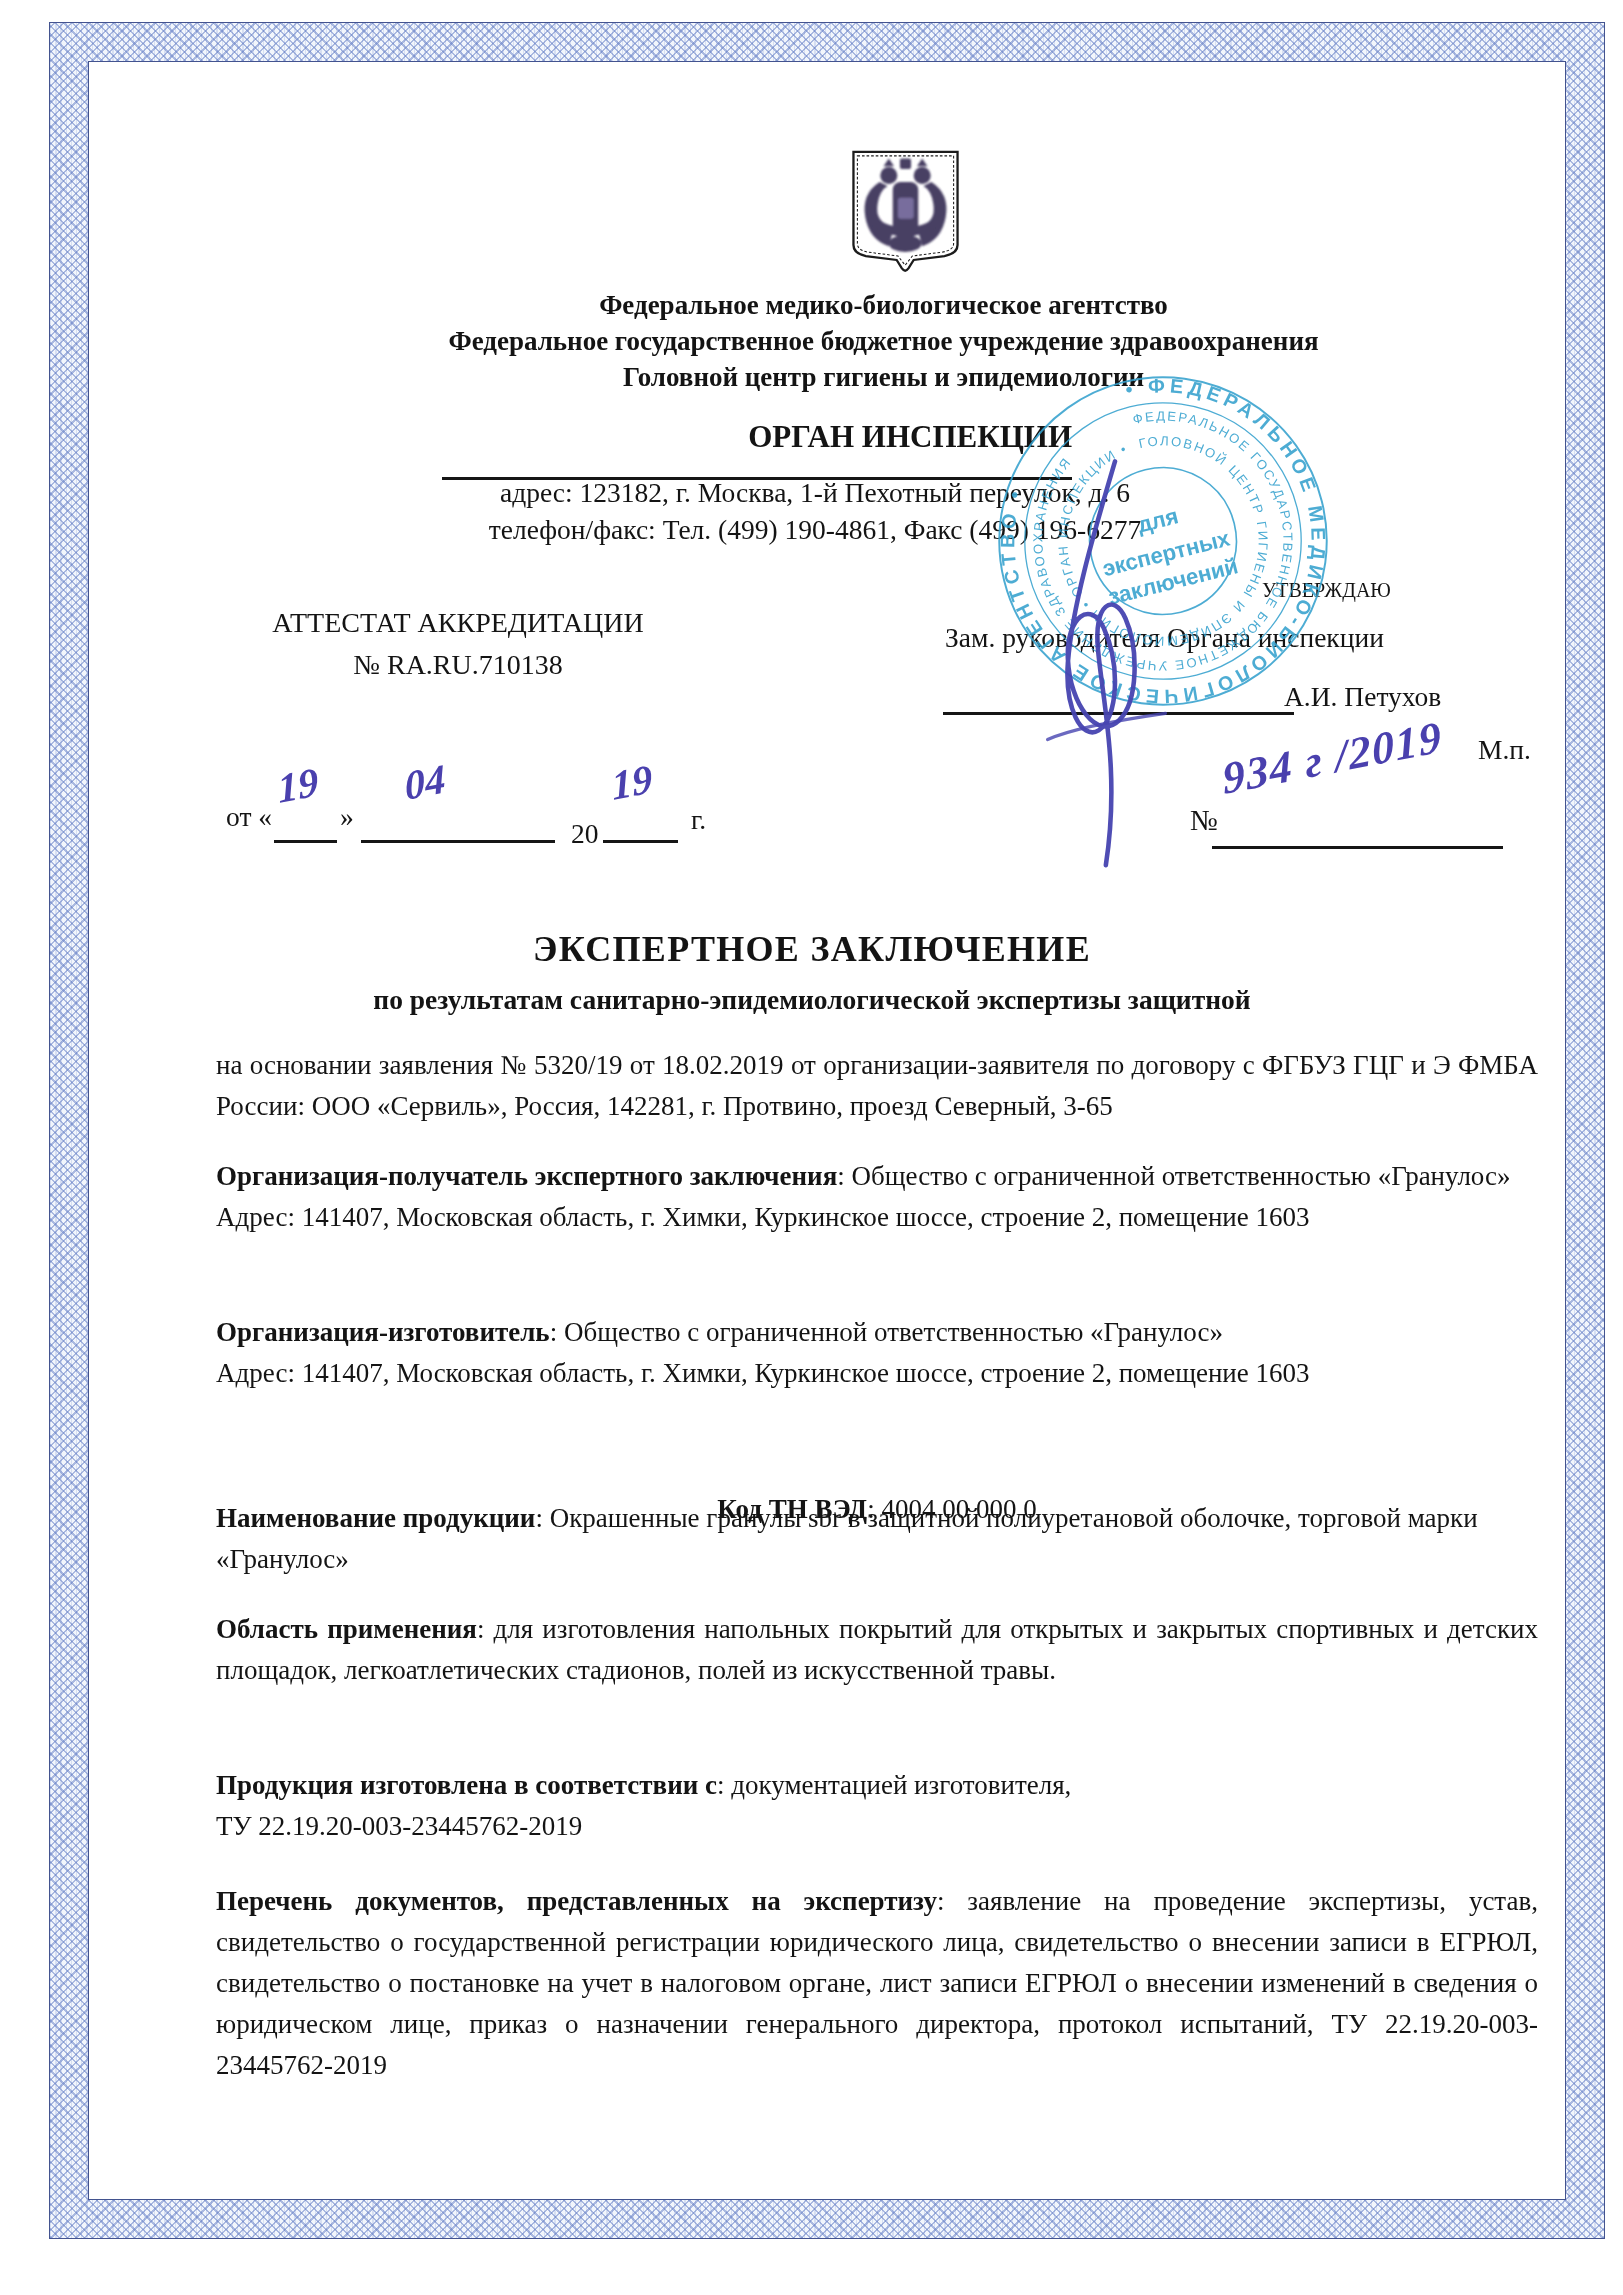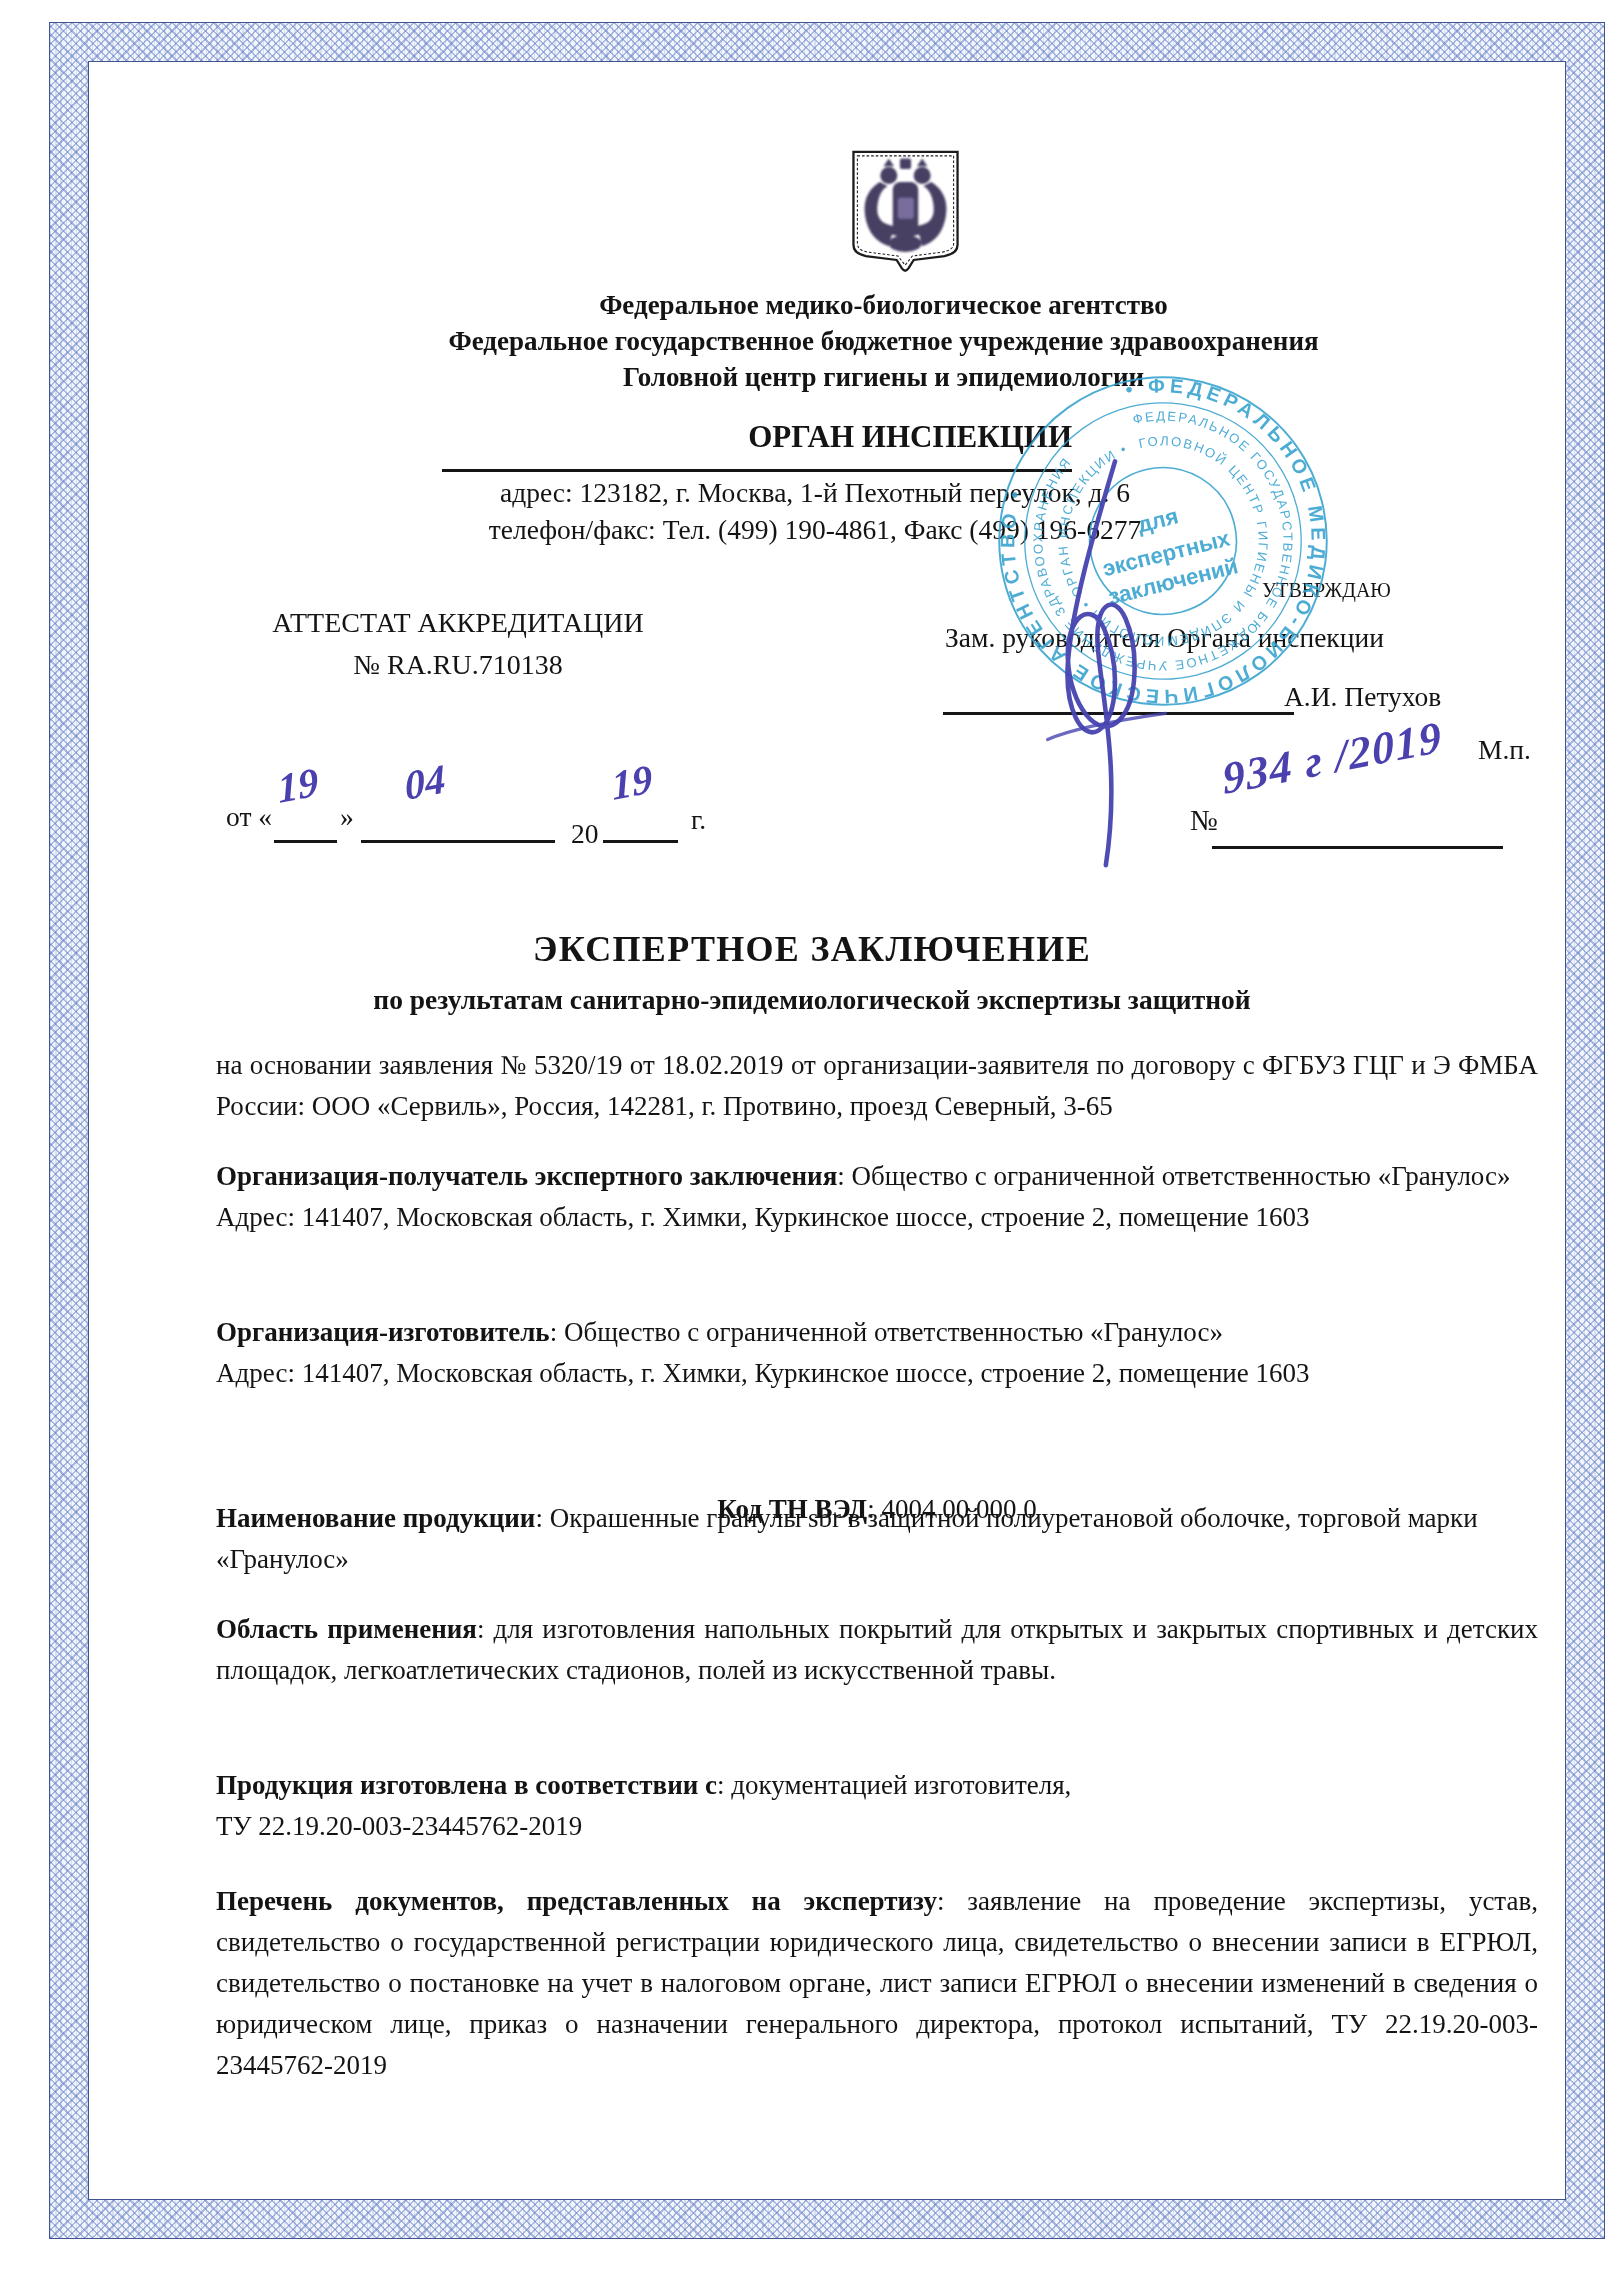--- a/index.html
+++ b/index.html
@@ -24,21 +24,21 @@
   
   .abs{position:absolute;}
   .center{text-align:center;}
   .hdr{
     left:144px;width:1479px;top:287px;
     font-weight:bold;font-size:27px;line-height:36px;
   }
   .organ{
     left:442px;width:630px;top:419px;
     font-weight:bold;font-size:31px;text-align:right;
-    border-bottom:3.3px solid #151515;padding-bottom:14px;
+    border-bottom:3.3px solid #151515;padding-bottom:22px;
   }
   .addr{
     left:95px;width:1440px;top:474px;
     font-size:27.5px;line-height:37px;
   }
   .accred{
     left:230px;width:456px;top:602px;
     font-size:28px;line-height:42px;
   }
   .approve-h{left:1262px;top:579px;font-size:20px;}

